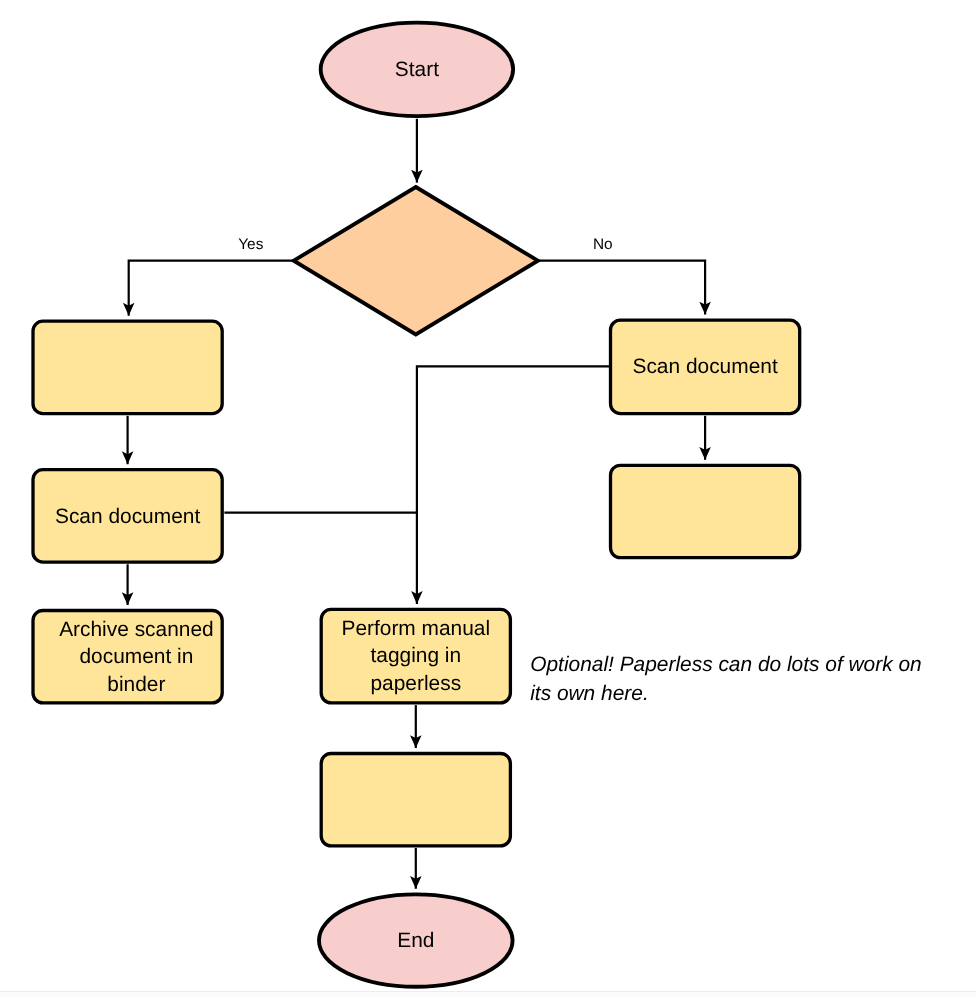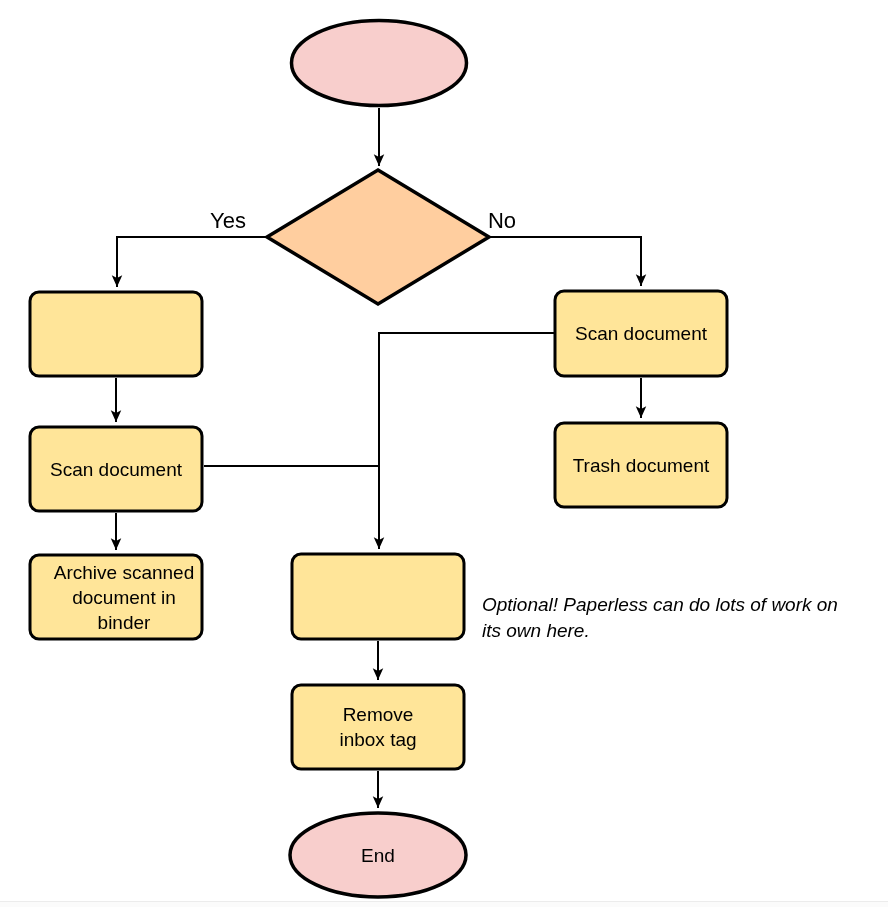--- a/index.html
+++ b/index.html
@@ -26,35 +26,35 @@
     align-items: center;
     justify-content: center;
     text-align: center;
     white-space: pre-line;
     font-size: 19px;
     line-height: 25px;
     color: #000000;
     pointer-events: none;
   }
   .edge-lbl {
-    font-size: 22px;
+    font-size: 14px;
     line-height: 22px;
   }
   .lbl-start   { left: 291px; top: 21px;  width: 176px; height: 85px; }
   .lbl-end     { left: 290px; top: 813px; width: 176px; height: 84px; }
   .lbl-decision{ left: 267px; top: 170px; width: 222px; height: 134px; }
   .lbl-write   { left: 30px;  top: 292px; width: 172px; height: 84px; }
   .lbl-scanl   { left: 30px;  top: 427px; width: 172px; height: 84px; }
   .lbl-archive { left: 30px;  top: 555px; width: 188px; height: 84px; }
   .lbl-scanr   { left: 555px; top: 291px; width: 172px; height: 85px; }
   .lbl-trash   { left: 555px; top: 423px; width: 172px; height: 84px; }
   .lbl-tagging { left: 292px; top: 554px; width: 172px; height: 85px; }
   .lbl-remove  { left: 292px; top: 685px; width: 172px; height: 84px; }
   .lbl-yes     { left: 200px; top: 209px; width: 56px;  height: 24px; }
-  .lbl-no      { left: 476px; top: 209px; width: 52px;  height: 24px; }
+  .lbl-no      { left: 522px; top: 209px; width: 52px;  height: 24px; }
   .note {
     position: absolute;
     left: 482px;
     top: 592px;
     width: 412px;
     font-size: 19px;
     line-height: 26px;
     font-style: italic;
     color: #000000;
     text-align: left;
@@ -118,28 +118,29 @@
       <rect x="555" y="423" width="172" height="84" rx="9" stroke-width="3" fill="#ffe599"></rect>
 
       <rect x="292" y="554" width="172" height="85" rx="9" stroke-width="3" fill="#ffe599"></rect>
 
       <rect x="292" y="685" width="172" height="84" rx="9" stroke-width="3" fill="#ffe599"></rect>
 
       <ellipse cx="378" cy="855" rx="88" ry="42" stroke-width="3.5" fill="#f8cecc"></ellipse>
     </g>
   </svg>
 
+  <div class="lbl lbl-start">Start</div>
   <div class="lbl lbl-scanl">Scan document</div>
   <div class="lbl lbl-archive">Archive scanned
 document in
 binder</div>
   <div class="lbl lbl-scanr">Scan document</div>
-  <div class="lbl lbl-trash">Trash document</div>
-  <div class="lbl lbl-remove">Remove
-inbox tag</div>
+  <div class="lbl lbl-tagging">Perform manual
+tagging in
+paperless</div>
   <div class="lbl lbl-end">End</div>
 
   <div class="lbl edge-lbl lbl-yes">Yes</div>
   <div class="lbl edge-lbl lbl-no">No</div>
 
   <div class="note">Optional! Paperless can do lots of work on
 its own here.</div>
 
   <div class="bottom-rule"></div>
   <div class="bottom-strip"></div>

